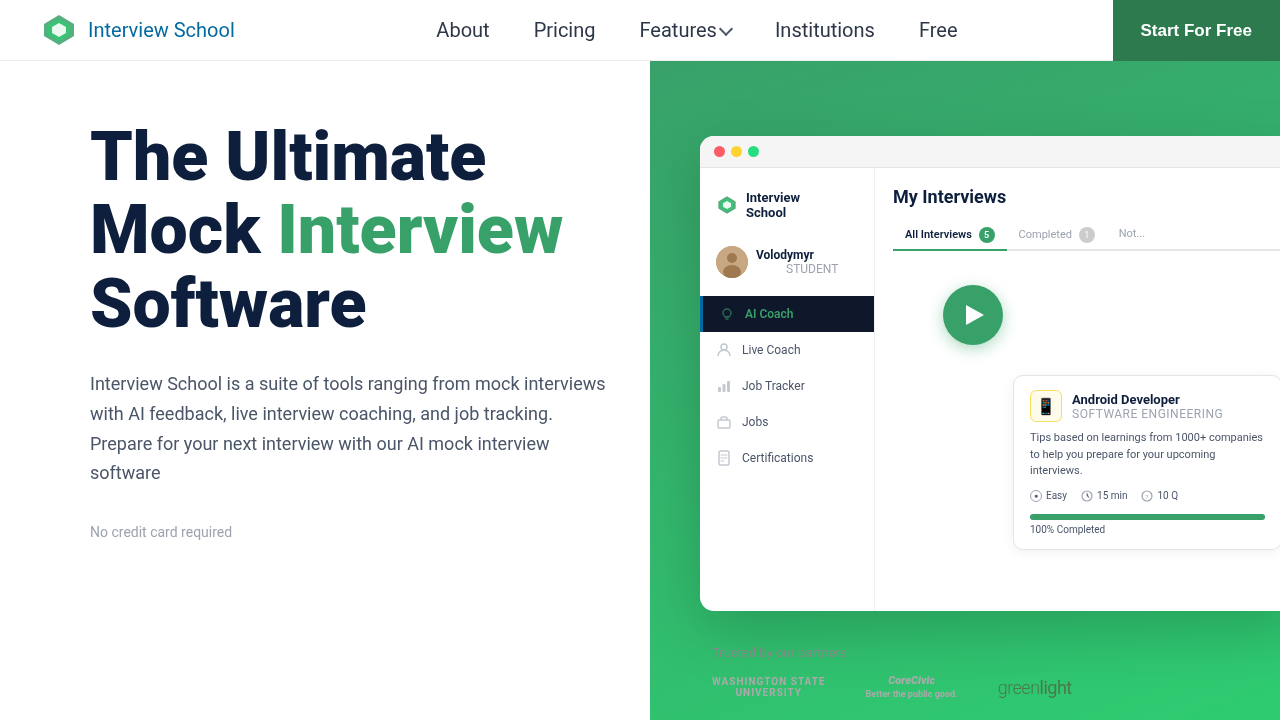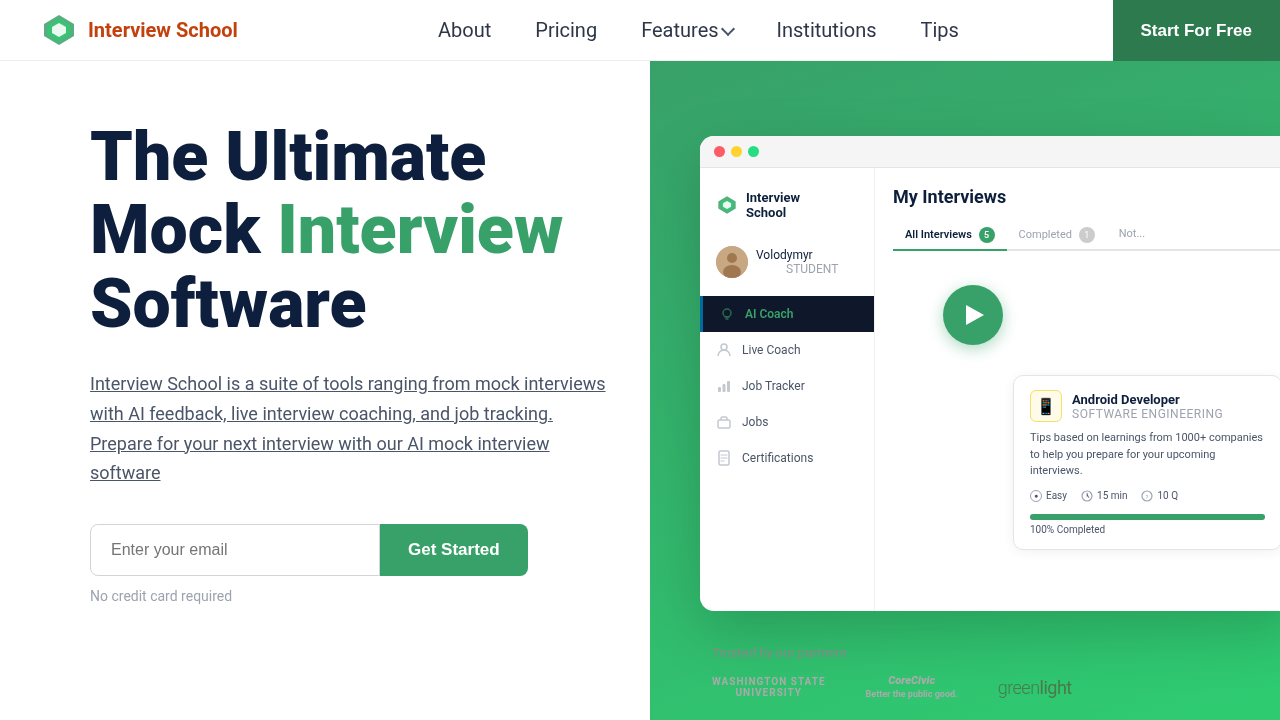--- a/index.html
+++ b/index.html
@@ -8,40 +8,40 @@
     
     nav {
       display: flex; align-items: center; justify-content: space-between;
       padding: 0 40px; height: 61px; background: #fff;
       border-bottom: 1px solid #eee; position: relative; z-index: 10;
     }
     .nav-logo { display: flex; align-items: center; gap: 10px; text-decoration: none; }
     .logo-icon {
       width: 38px; height: 38px; position: relative;
     }
-    .nav-brand { font-size: 20px; font-weight: 700; color: #c2410c; }
+    .nav-brand { font-size: 20px; font-weight: 400; color: #0369a1; }
     .nav-links { display: flex; align-items: center; gap: 8px; }
     .nav-links a {
       padding: 8px 18px; font-size: 20px; color: #2d3748; text-decoration: none; font-weight: 400; text-align: center;
     }
     .features-link { display: flex; align-items: center; gap: 4px; }
     .nav-right { display: flex; align-items: flex-end; gap: 16px; }
     .signin-btn { font-size: 16px; color: #2d3748; background: none; border: none; cursor: pointer; font-weight: 500; padding: 8px 16px; }
     .start-btn {
       background: #2d7a4f; color: #fff; border: none; padding: 0 28px; height: 61px;
       font-size: 17px; font-weight: 600; cursor: pointer; white-space: nowrap;
       position: absolute; right: 0; top: 0;
     }
 
     
     .main { display: flex; height: 659px; }
     .left { flex: 0 0 650px; padding: 60px 40px 40px 90px; display: flex; flex-direction: column; justify-content: flex-start; }
     .hero-title { font-size: 68px; font-weight: 900; line-height: 1.08; color: #0d1f3c; margin-bottom: 28px; }
     .hero-title .green { color: #38a169; }
-    .hero-desc { font-size: 18px; color: #4a5568; line-height: 1.65; margin-bottom: 36px; max-width: 520px; text-decoration: underline; }
+    .hero-desc { font-size: 18px; color: #4a5568; line-height: 1.65; margin-bottom: 36px; max-width: 520px; }
     .email-row { display: flex; gap: 0; margin-bottom: 12px; }
     .email-input {
       width: 290px; padding: 16px 20px; border: 1.5px solid #d1d5db; border-radius: 8px 0 0 8px;
       font-size: 16px; color: #9ca3af; outline: none;
     }
     .get-started-btn {
       background: #38a169; color: #fff; border: none; padding: 16px 28px;
       font-size: 17px; font-weight: 600; cursor: pointer; border-radius: 0 8px 8px 0;
     }
     .no-cc { font-size: 14px; color: #9ca3af; }
@@ -61,21 +61,21 @@
     .dot-red { background: #fc5c65; }
     .dot-yellow { background: #fed330; }
     .dot-green { background: #26de81; }
 
     .app-body { display: flex; height: calc(100% - 32px); }
     .sidebar { width: 175px; border-right: 1px solid #f0f0f0; padding: 14px 0; }
     .sidebar-logo { display: flex; align-items: center; gap: 8px; padding: 8px 16px 16px; }
     .sidebar-logo-text { font-size: 13px; font-weight: 700; color: #0d1f3c; }
     .sidebar-user { display: flex; align-items: center; gap: 8px; padding: 10px 16px; margin-bottom: 8px; }
     .user-avatar { width: 32px; height: 32px; border-radius: 50%; background: #c8a882; display: flex; align-items: center; justify-content: center; font-size: 13px; color: #fff; font-weight: 600; overflow: hidden; }
-    .user-info .user-name { font-size: 12px; font-weight: 400; color: #0d1f3c; }
+    .user-info .user-name { font-size: 12px; font-weight: 700; color: #0d1f3c; }
     .user-info .user-role { font-size: 12px; color: #9ca3af; text-transform: uppercase; margin-left: 30px; }
     .sidebar-item { display: flex; align-items: center; gap: 10px; padding: 10px 16px; cursor: pointer; }
     .sidebar-item.active { background: #0f172a; border-left: 3px solid #0369a1; }
     .sidebar-item.active .si-label { color: #38a169; font-weight: 600; }
     .si-icon { width: 16px; height: 16px; opacity: 0.6; }
     .si-label { font-size: 12px; color: #4a5568; }
 
     .content-area { flex: 1; padding: 18px; overflow: hidden; }
     .content-title { font-size: 18px; font-weight: 700; color: #0d1f3c; margin-bottom: 14px; }
     .tabs { display: flex; gap: 0; margin-bottom: 14px; border-bottom: 2px solid #e5e5e5; }
@@ -138,42 +138,38 @@
   </a>
 
   <div class="nav-links">
     <a href="#" class="nav-link">About</a>
     <a href="#" class="nav-link">Pricing</a>
     <a href="#" class="nav-link features-link">
       <span>Features</span>
       <span class="chevron"></span>
     </a>
     <a href="#" class="nav-link">Institutions</a>
-    <a href="#" class="nav-link">Tips</a>
+    <a href="#" class="nav-link">Free</a>
   </div>
 
   <div class="nav-right">
     <button class="signin-btn">Sign in</button>
     <button class="start-btn">Start For Free</button>
   </div>
 </nav>
 
 <div class="main">
 
   <div class="left">
     <h1 class="hero-title">
       <span>The Ultimate</span><br>
       <span>Mock </span><span class="green">Interview</span><br>
       <span>Software</span>
     </h1>
     <p class="hero-desc">Interview School is a suite of tools ranging from mock interviews with AI feedback, live interview coaching, and job tracking. Prepare for your next interview with our AI mock interview software</p>
-    <div class="email-row">
-      <input class="email-input" type="email" placeholder="Enter your email" style="">
-      <button class="get-started-btn">Get Started</button>
-    </div>
     <span class="no-cc">No credit card required</span>
   </div>
 
   <div class="right">
 
     <div class="app-window">
       <div class="window-bar">
         <div class="dot dot-red"></div>
         <div class="dot dot-yellow"></div>
         <div class="dot dot-green"></div>

